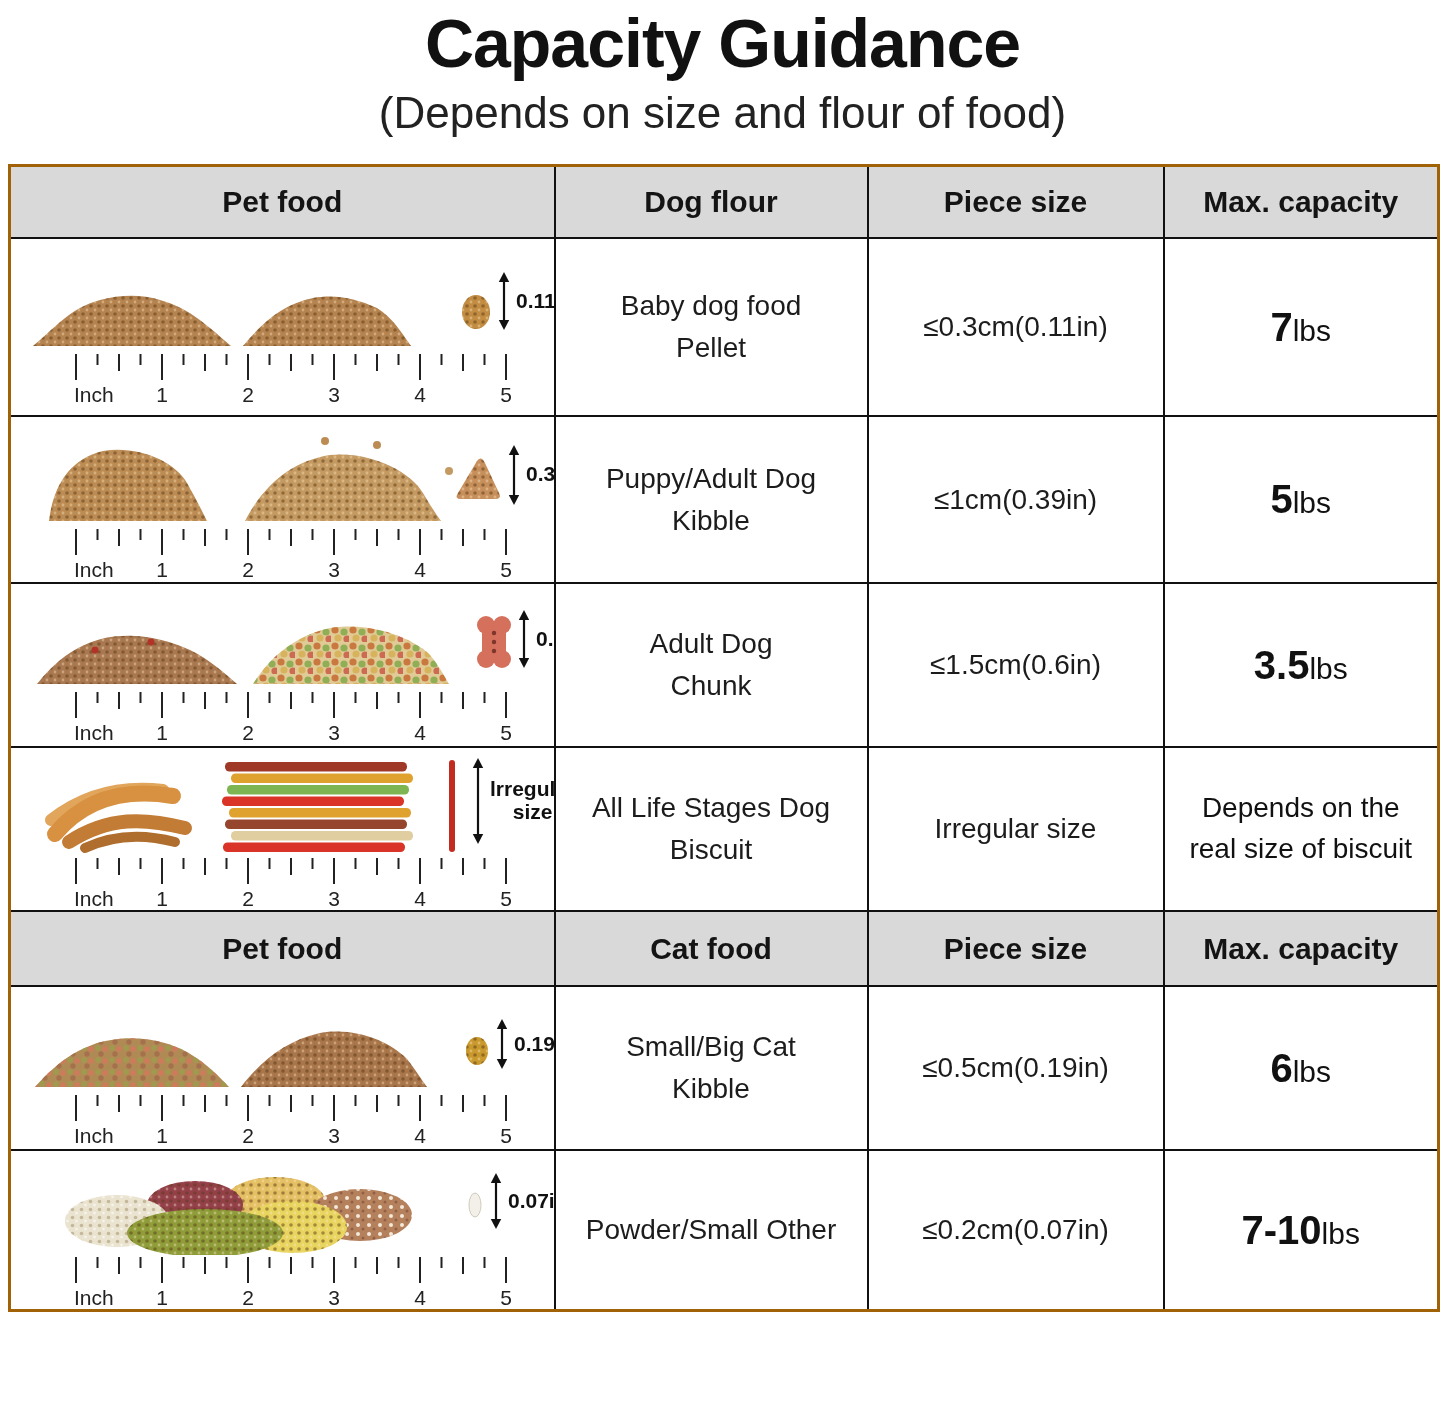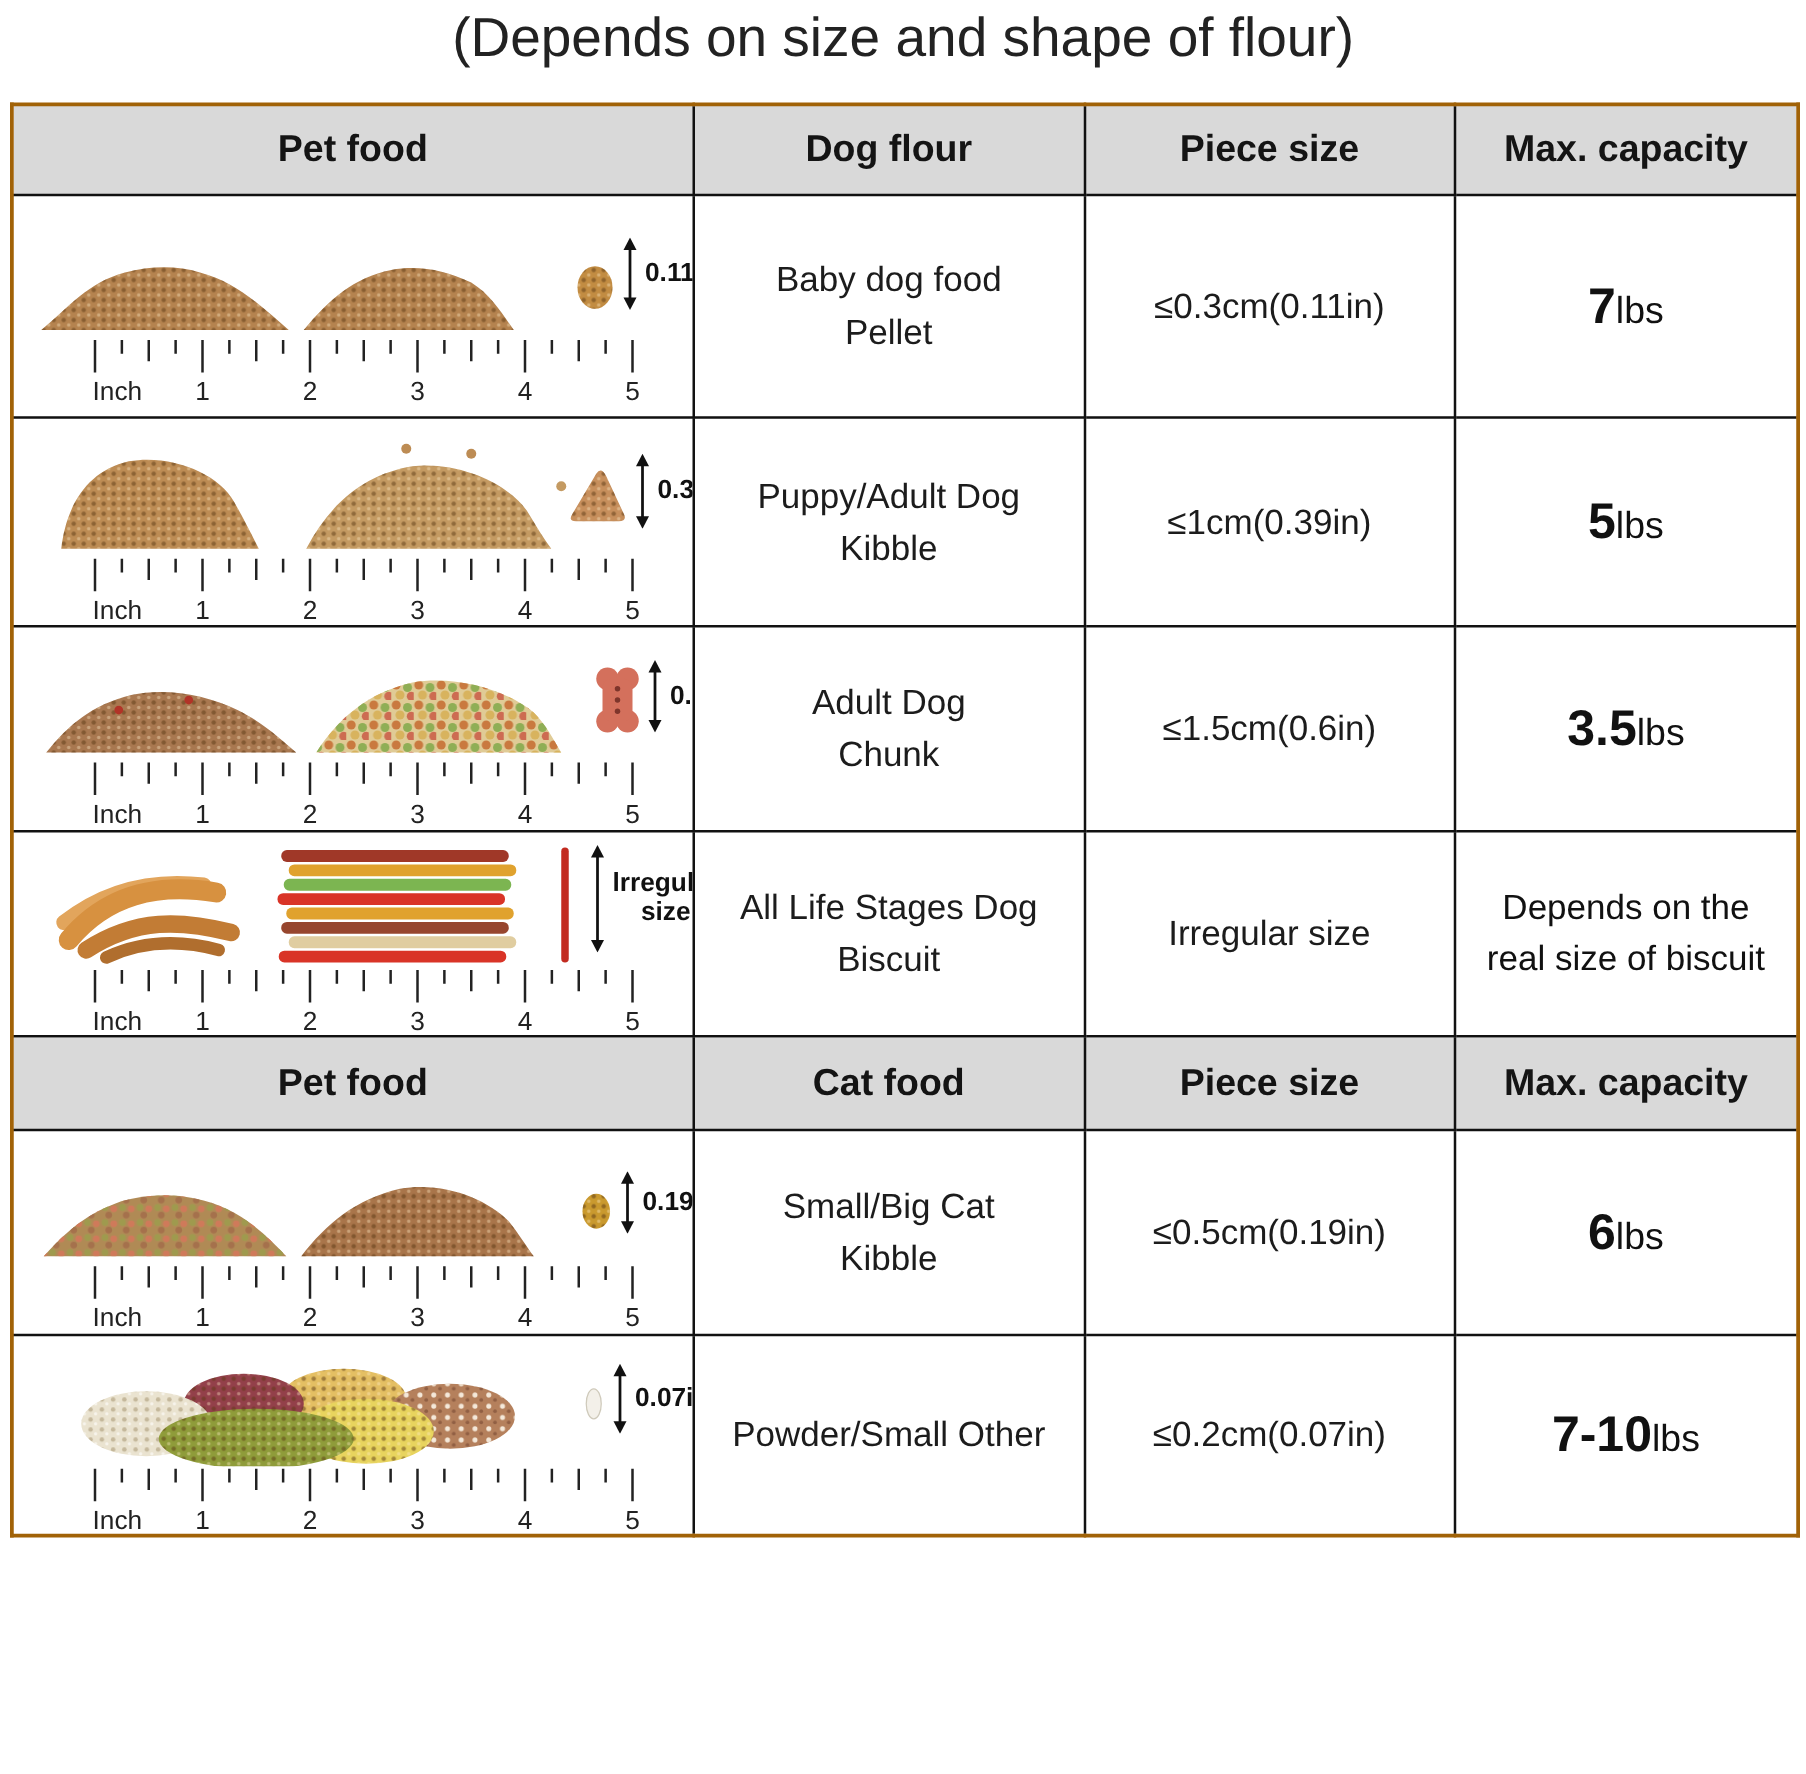--- a/index.html
+++ b/index.html
@@ -55,21 +55,22 @@
     </pattern>
     <pattern id="pc" width="14" height="12" patternUnits="userSpaceOnUse">
       <circle cx="3" cy="3" r="2.7" fill="#9f9a4e"></circle>
       <circle cx="10" cy="4" r="2.7" fill="#cf7a5a"></circle>
       <circle cx="6" cy="9" r="2.7" fill="#a5714c"></circle>
     </pattern>
   </defs>
 </svg>
 
 <div class="page">
-  <div class="subtitle">(Depends on size and shape of flour)</div>
+  <h1 class="title">Capacity Guidance</h1>
+  <div class="subtitle">(Depends on size and flour of food)</div>
 
   <table class="cap-table">
     <colgroup>
         <col style="width:545px">
         <col style="width:313px">
         <col style="width:296px">
         <col style="width:275px">
       </colgroup>
 
     <tbody>

